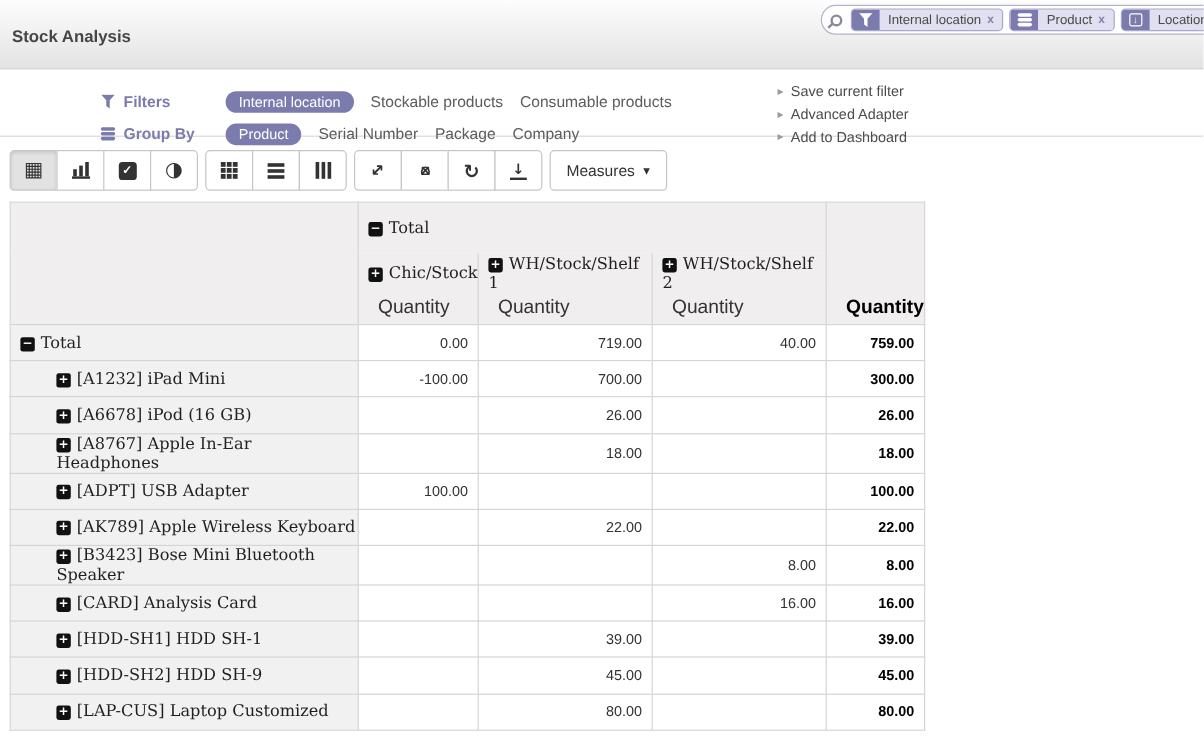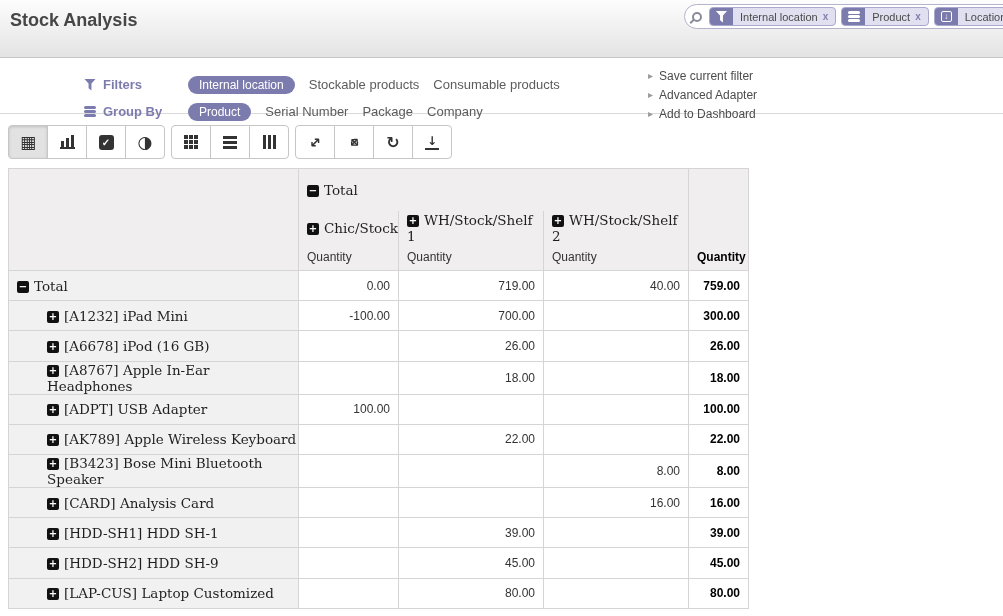--- a/index.html
+++ b/index.html
@@ -3,21 +3,21 @@
 <meta charset="utf-8">
 <style>
   * { margin:0; padding:0; box-sizing:border-box; }
   html,body { width:1003px; height:616px; overflow:hidden; background:#fff;
     font-family:"Liberation Sans",sans-serif; color:#333; }
 
   
   .topbar { position:relative; height:58px;
     background:linear-gradient(#fdfdfd,#e3e3e3);
     border-bottom:1px solid #c6c6c6; }
-  .page-title { padding:10px 0 0 10px; font-size:18px; font-weight:bold; color:#464646; }
+  .page-title { padding:22px 0 0 10px; font-size:14px; font-weight:bold; color:#464646; }
 
   .searchview { position:absolute; top:4px; left:684px; width:332px; height:25px;
     background:#fff; border:1px solid #b3b3cc; border-radius:13px;
     display:flex; align-items:center; padding:0 4px 0 7px; }
   .icon-magnifier { width:10px; height:10px; border:2px solid #8a8a9a; border-radius:50%;
     display:inline-block; position:relative; margin-right:7px; flex:none; }
   .icon-magnifier::after { content:""; position:absolute; width:2px; height:5px;
     background:#8a8a9a; transform:rotate(45deg); left:-3px; bottom:-4px; }
   .facets { display:flex; align-items:center; gap:5px; }
   .facet { display:inline-flex; align-items:stretch; border:1px solid #a8a8cc;
@@ -97,21 +97,21 @@
   .content { padding:2px 0 0 8px; }
   table.pivot { border-collapse:collapse; table-layout:fixed; font-size:12px; }
   table.pivot th, table.pivot td { border:1px solid #d5d5d5; vertical-align:middle; }
   table.pivot { border:1px solid #c3c3c3; }
   thead th { background:#f0eeee; font-weight:normal; text-align:left; }
   tr.rowA { height:42px; } tr.rowB { height:34px; } tr.rowC { height:26px; }
   thead tr.rowA th, thead tr.rowB th { border-bottom:none; }
   thead tr.rowB th, thead tr.rowC th { border-top:none; }
   .hserif { font-family:"DejaVu Serif",serif; font-size:13.5px; color:#1f1f1f; }
   th.col-total, th.col-group { padding-left:8px; }
-  th.col-measure { padding-left:8px; font-size:12px; color:#333; }
+  th.col-measure { padding-left:16px; font-size:16px; color:#333; }
   th.col-measure.total { font-weight:bold; color:#000; }
   tbody tr { height:30.2px; }
   tbody th.row-label { background:#f1f1f1; text-align:left; padding-left:8px;
     font-weight:normal; }
   tbody th.row-label.lvl1 { padding-left:38px;margin-left:8px; }
   tbody td { background:#fff; text-align:right; padding-right:8px; color:#333; }
   tbody td.totalcol { font-weight:bold; color:#000; }
   .pm { display:inline-block; min-width:12px; height:12px; background:#111; color:#fff;
     border-radius:2px; font:bold 10px/12px "DejaVu Sans",sans-serif;
     text-align:center; margin-right:5px; vertical-align:1px; cursor:pointer; }
@@ -232,20 +232,26 @@
             <span style="transform: rotate(-45deg);">↔</span>
           </span>
         </button>
         <button class="btn">
           <span class="icon-refresh">↻</span>
         </button>
         <button class="btn">
           <span class="icon-download">↓</span>
         </button>
       </div>
+      <div class="btn-group">
+      <button class="btn measures">
+        <span>Measures</span>
+        <span class="caret">▾</span>
+      </button>
+    </div>
   </section>
 
   <section class="content">
     <table class="pivot">
       <colgroup>
         <col style="width:290px">
           <col style="width:100px">
         <col style="width:145px">
           <col style="width:145px">
           <col style="width:60px">

